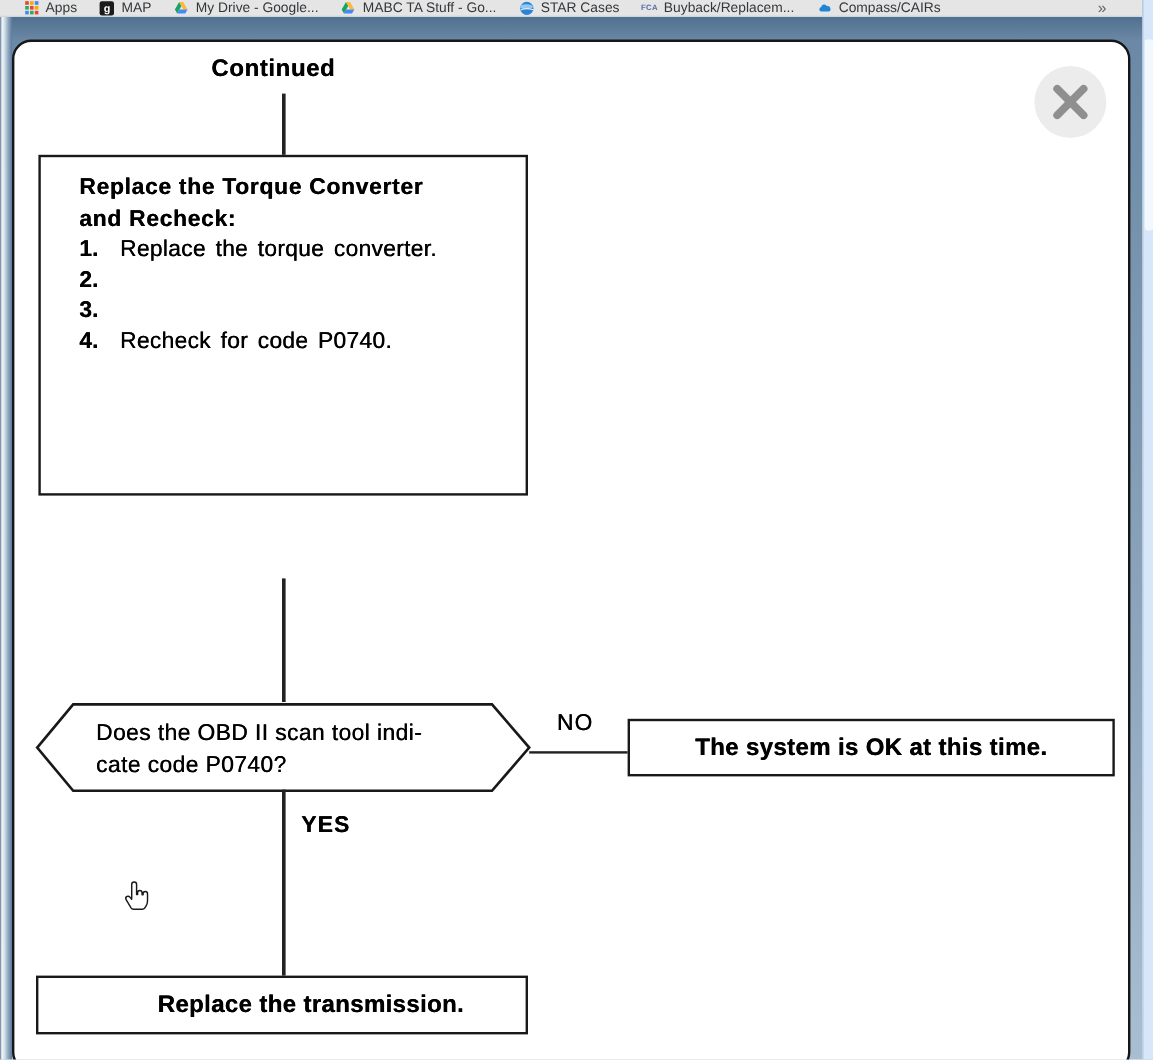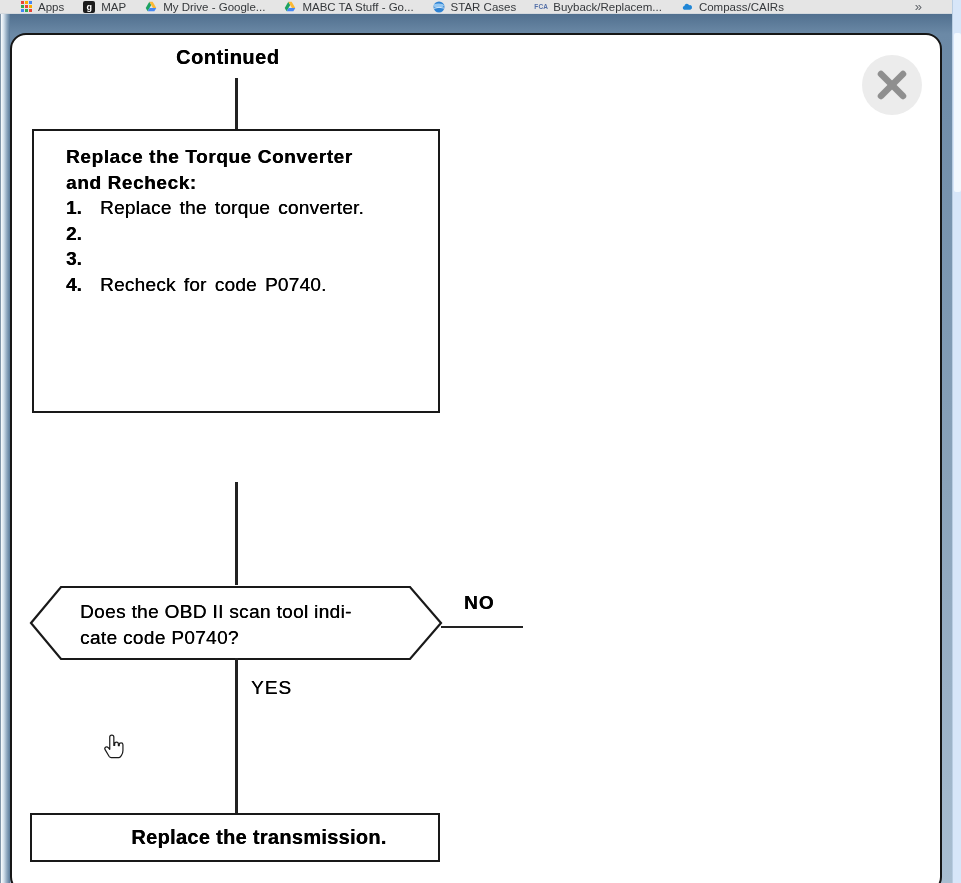--- a/index.html
+++ b/index.html
@@ -70,22 +70,22 @@
   }
   .process-title { font-weight:bold; letter-spacing:.6px; white-space:pre-line; }
   .step { display:flex; }
   .step-num { width:34px; flex:0 0 auto; font-weight:bold; }
   .step-text { white-space:pre-line; letter-spacing:.25px; word-spacing:2.5px; }
 
   .hexagon-wrap { left:16px; top:549px; width:416px; height:78px; }
   .decision-text { left:68px; top:564px; font-size:19px; line-height:25.5px;
                    white-space:pre-line; letter-spacing:.35px; }
 
-  .no-label  { left:452px; top:557px; font-size:19px; font-weight:bold; letter-spacing:1px; }
-  .yes-label { left:239px; top:642px; font-size:19px; font-weight:normal; letter-spacing:1px; }
+  .no-label  { left:452px; top:557px; font-size:19px; font-weight:normal; letter-spacing:1px; }
+  .yes-label { left:239px; top:642px; font-size:19px; font-weight:bold; letter-spacing:1px; }
 
   .ok-box {
     left:511px; top:564px; width:406px; height:48px; border:2px solid #191919;
     font-size:20px; font-weight:bold; text-align:center; line-height:44px; letter-spacing:.3px;
   }
   .end-box {
     left:18px; top:778px; width:410px; height:49px; border:2px solid #191919;
     font-size:20px; font-weight:bold; text-align:center; line-height:45px; letter-spacing:.3px;padding-left:48px;
   }
   .hand-cursor { left:88px; top:699px; width:26px; height:30px; }
@@ -211,20 +211,21 @@
   <div class="fc-abs hexagon-wrap">
     <svg width="416" height="78" viewBox="0 0 416 78">
       <polygon points="3,39 33,3 382,3 413,39 382,75 33,75" fill="#ffffff" stroke="#191919" stroke-width="2.2"></polygon>
     </svg>
   </div>
   <div class="fc-abs ink decision-text">Does the OBD II scan tool indi-
 cate code P0740?</div>
 
   <div class="connector" style="left:429px; top:591px; width:82px; height:2.2px;"></div>
   <div class="fc-abs ink no-label">NO</div>
+  <div class="fc-abs ink ok-box">The system is OK at this time.</div>
 
   <div class="connector" style="left:223px; top:623px; width:2.5px; height:155px;"></div>
   <div class="fc-abs ink yes-label">YES</div>
   <div class="fc-abs ink end-box">Replace the transmission.</div>
 
   <div class="fc-abs hand-cursor">
     <svg width="26" height="30" viewBox="0 0 28 32">
       <path fill="#ffffff" stroke="#1a1a1a" stroke-width="1.3" stroke-linejoin="round" d="M10.5 3.2c0-1.2 1-2.2 2.2-2.2s2.2 1 2.2 2.2v9h.9v-1.7c0-1.1.9-2 2-2s2 .9 2 2v1.9h.9v-.9c0-1.1.9-2 2-2s2 .9 2 2v6.2c0 2.2-.6 3.9-1.6 5.2l-1 1.4c-.5.7-1.2 1-2 1h-8c-.9 0-1.7-.4-2.2-1.2l-4.4-7.4c-.6-1-.2-2.2.8-2.8.9-.5 1.9-.2 2.6.6l1.6 1.9V3.2z"></path>
     </svg>
   </div>

